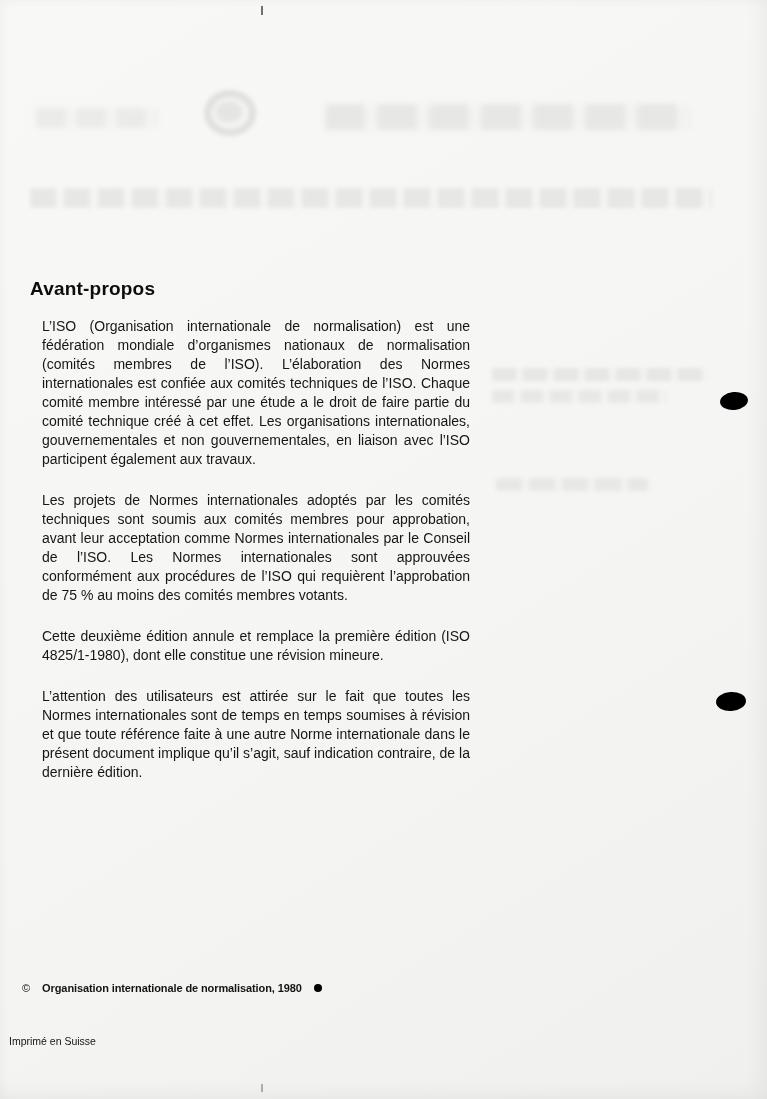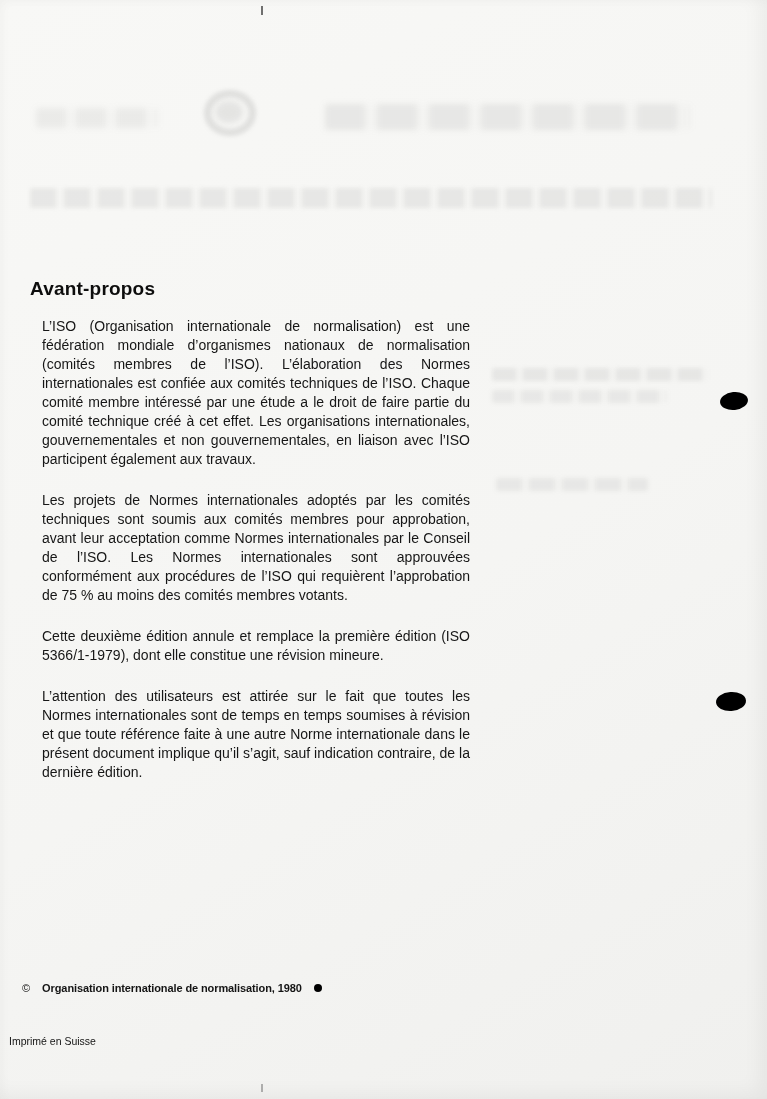--- a/index.html
+++ b/index.html
@@ -117,21 +117,21 @@
   <div class="ghost ghost-right-b"></div>
 
   <div class="content">
     <h1 class="heading">Avant-propos</h1>
 
     <p class="body-text">L’ISO (Organisation internationale de normalisation) est une fédération mondiale d’organismes nationaux de normalisation (comités membres de l’ISO). L’élaboration des Normes internationales est confiée aux comités techniques de l’ISO. Chaque comité membre intéressé par une étude a le droit de faire partie du comité technique créé à cet effet. Les organisations internationales, gouvernementales et non gouvernementales, en liaison avec l’ISO participent également aux travaux.</p>
 
     <p class="body-text">Les projets de Normes internationales adoptés par les comités techniques sont soumis aux comités membres pour approbation, avant leur acceptation comme Normes internationales par le Conseil de l’ISO. Les Normes internationales sont approuvées conformément aux procédures de l’ISO qui requièrent l’approbation de 75 % au moins des comités membres votants.</p>
 
 
-    <p class="body-text">Cette deuxième édition annule et remplace la première édition (ISO 5366/1-1979), dont elle constitue une révision mineure.</p>
+    <p class="body-text">Cette deuxième édition annule et remplace la première édition (ISO 4825/1-1980), dont elle constitue une révision mineure.</p>
 
     <p class="body-text">L’attention des utilisateurs est attirée sur le fait que toutes les Normes internationales sont de temps en temps soumises à révision et que toute référence faite à une autre Norme internationale dans le présent document implique qu’il s’agit, sauf indication contraire, de la dernière édition.</p>
   </div>
 
   <div class="footer-copyright">
     <span class="copyright-symbol">©</span>
     <span class="copyright-text">Organisation internationale de normalisation, 1980</span>
     <span class="registration-dot"></span>
   </div>
   <div class="printed-line">Imprimé en Suisse</div>

